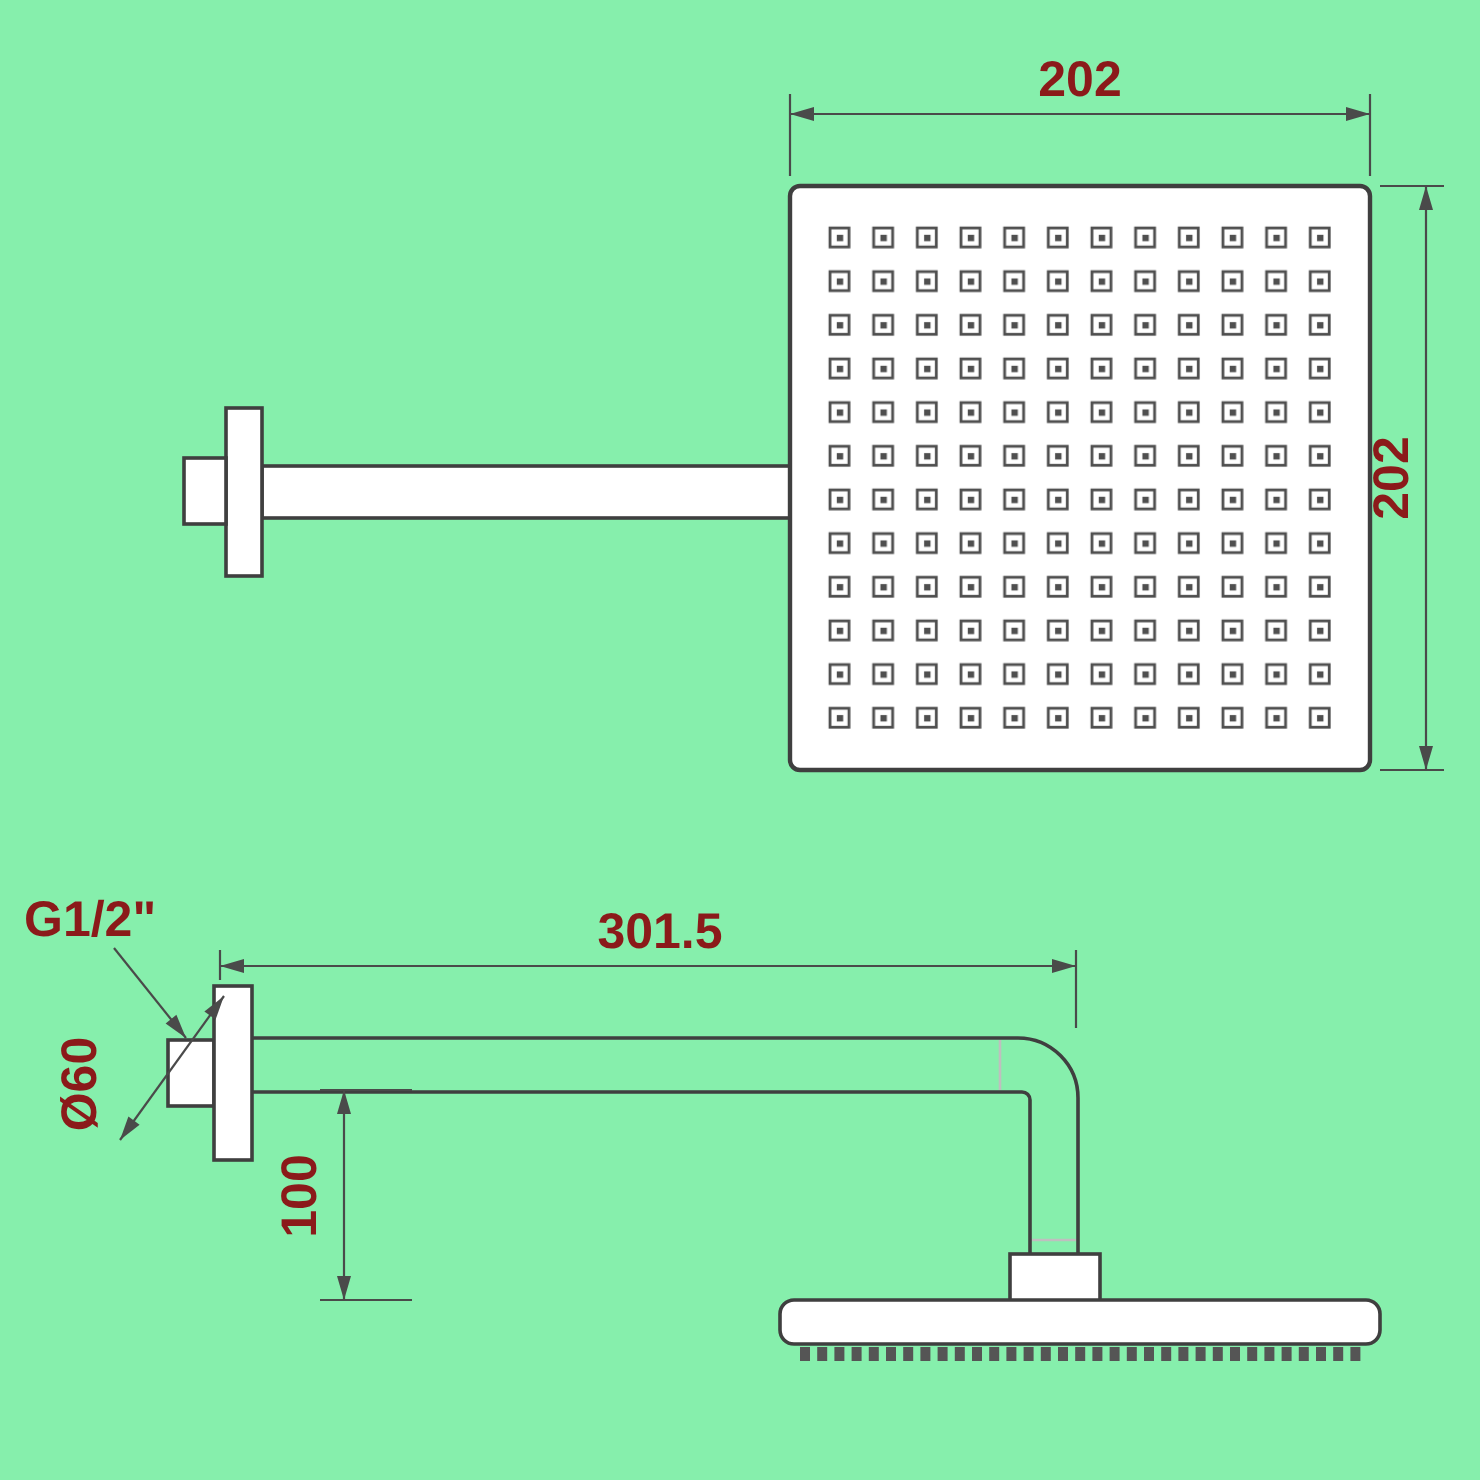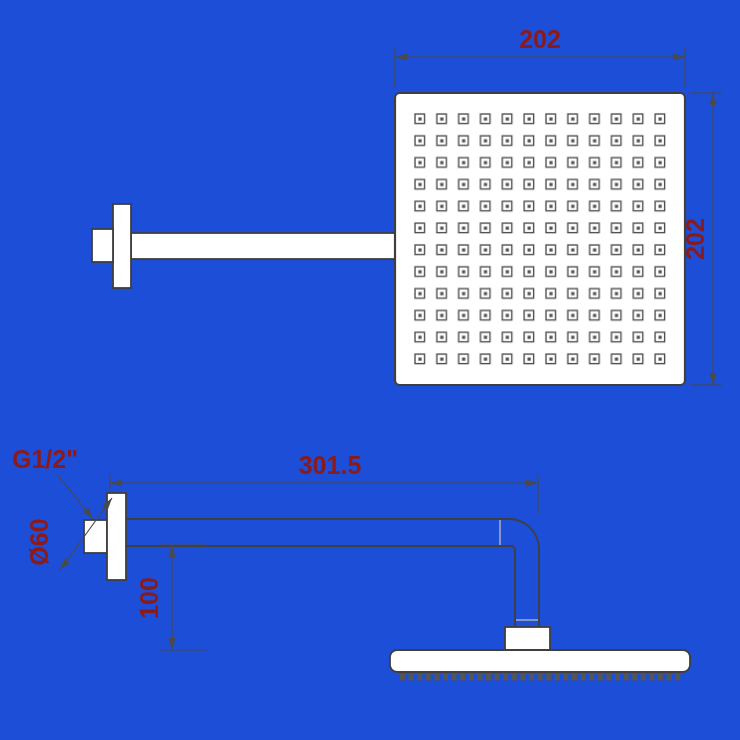--- a/index.html
+++ b/index.html
@@ -5,21 +5,21 @@
   html, body {
     margin: 0;
     padding: 0;
     background: #ffffff;
     font-family: "Liberation Sans", sans-serif;
   }
   .stage {
     position: relative;
     width: 740px;
     height: 740px;
-    background: #1d4ed8;
+    background: #86efac;
     overflow: hidden;
   }
   svg { display: block; }
   .outline {
     fill: #ffffff;
     stroke: #3f3f3f;
     stroke-width: 1.8;
   }
   .outline-heavy {
     fill: #ffffff;

